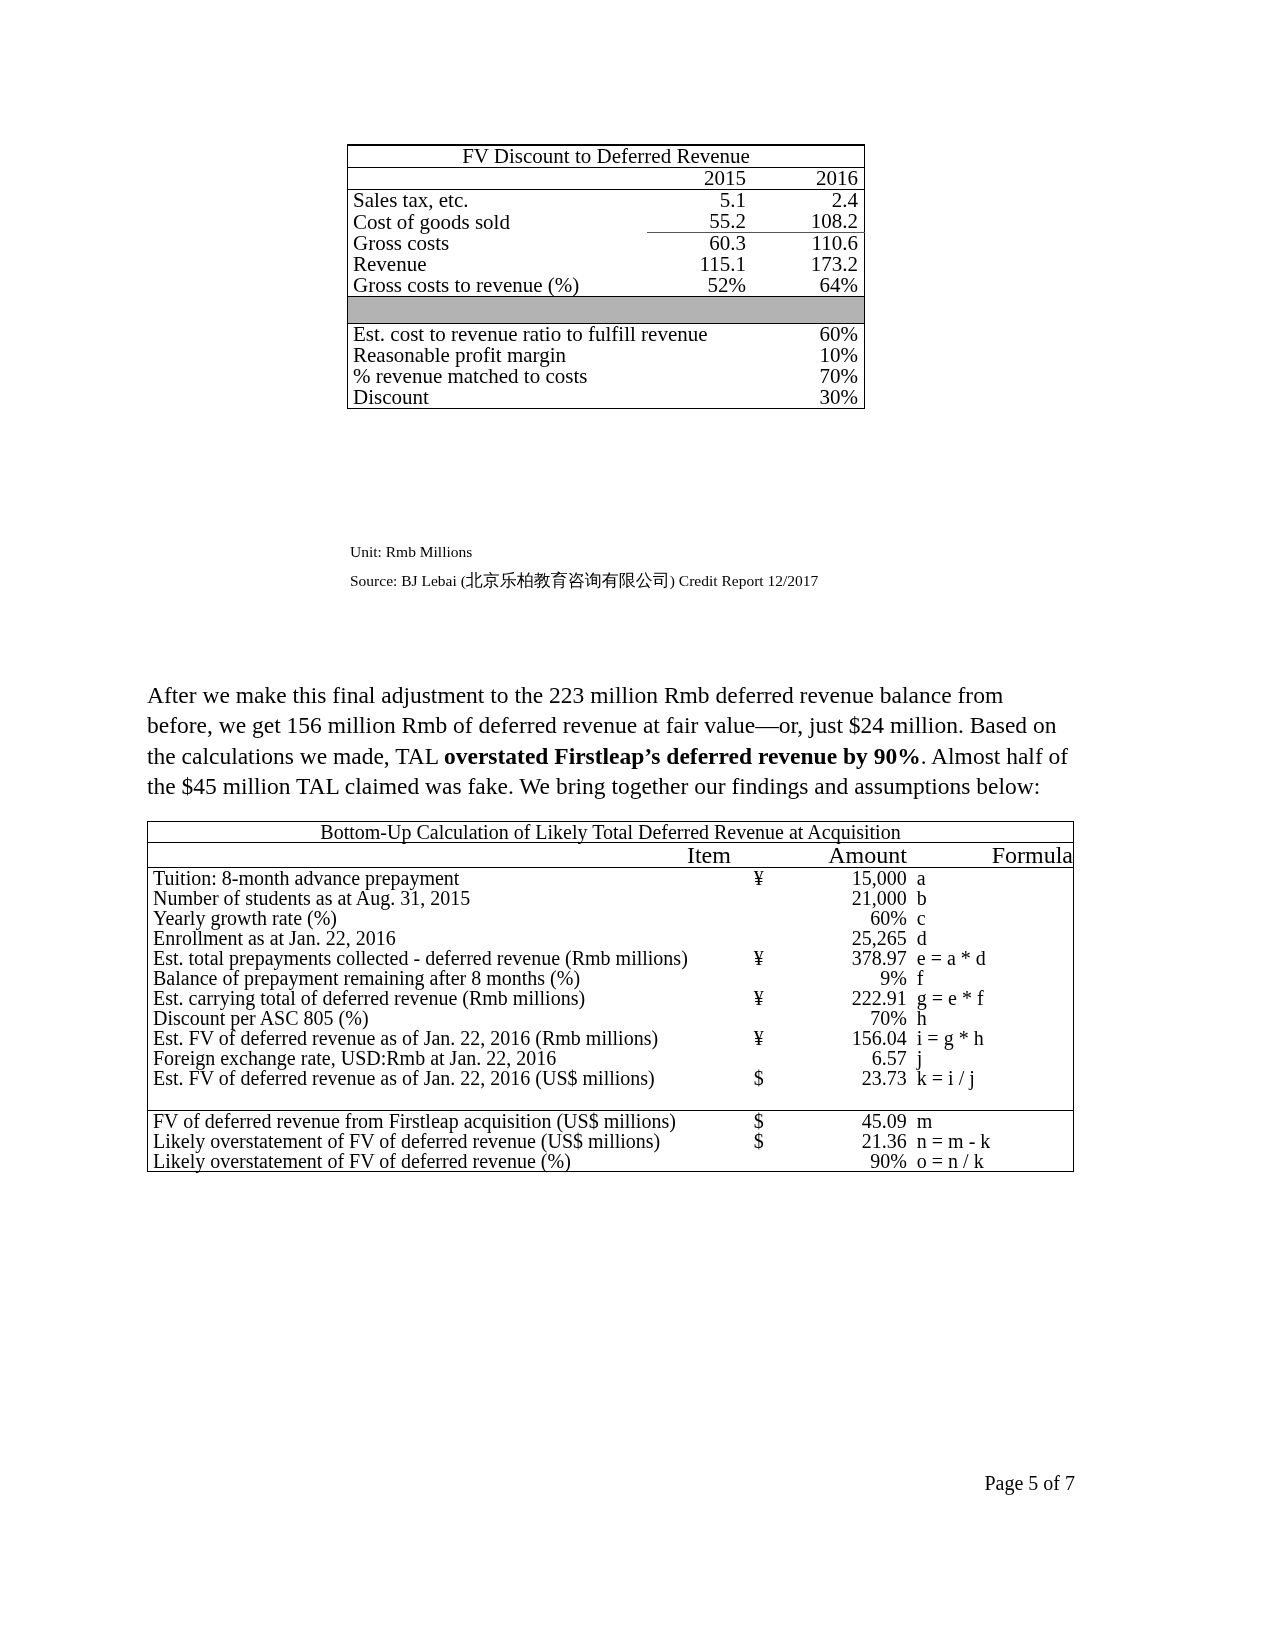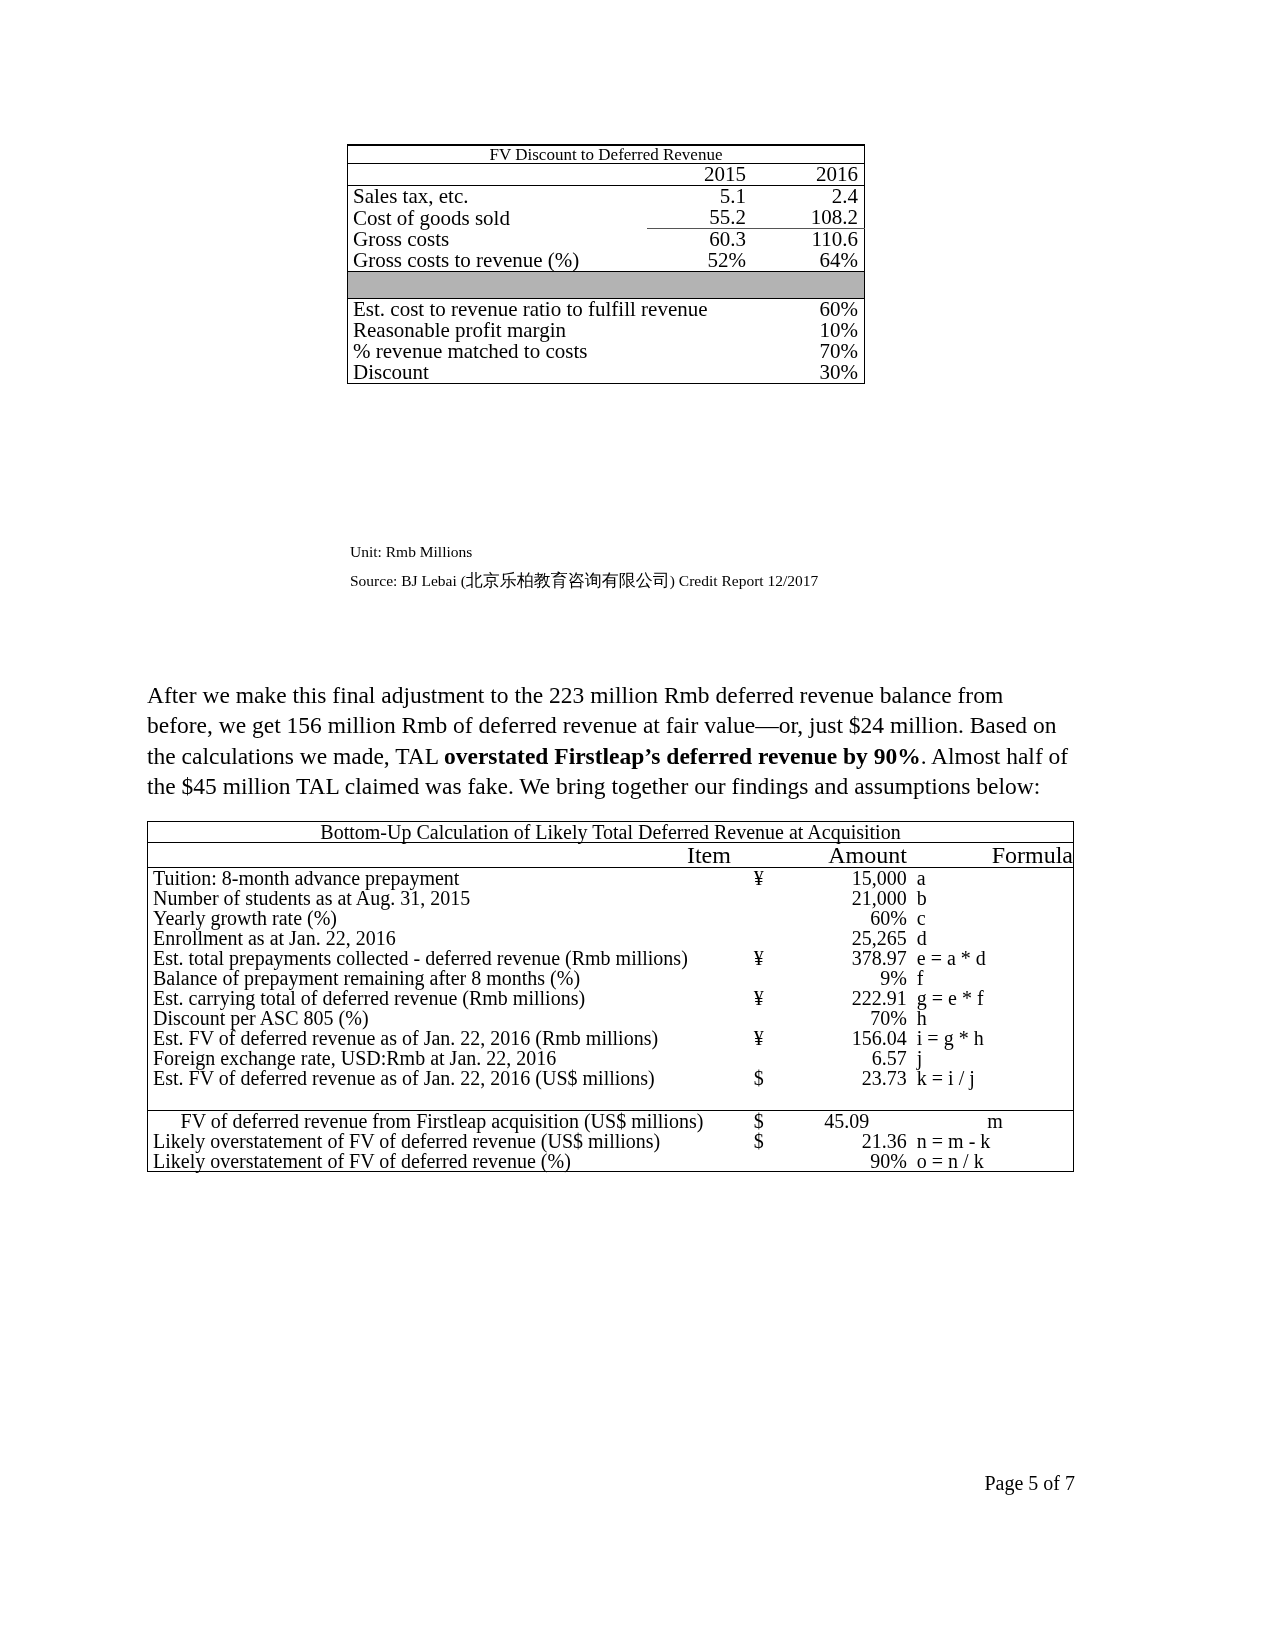--- a/index.html
+++ b/index.html
@@ -38,21 +38,21 @@
     vertical-align: bottom;
     line-height: 1.0;
   }
 
   #table1-wrap table.fin {
     border: 1.5px solid #000;
     border-top: 2px solid #000;
   }
   .t1-title td {
     text-align: center;
-    font-size: 17px;
+    font-size: 21px;
     padding: 5px 0 6px 0;
     border-bottom: 1.3px solid #000;
   }
   .t1-years td {
     font-size: 21px;
     padding: 4px 0 5px 0;
     border-bottom: 1.3px solid #000;
     text-align: right;
   }
   .t1-row td {
@@ -131,21 +131,21 @@
     line-height: 1.05;
   }
   .c-item { text-align: left;  padding-left: 5px !important; }
   .c-cur  { text-align: center; }
   .c-amt  { text-align: right; }
   .c-for  { text-align: left; padding-left: 10px !important; }
   .c-for-h{ text-align: center; }
   .c-amt-h{ text-align: center; }
 
   .t2-gap td { height: 22px; }
-  .t2-sep td { border-top: 1.5px solid #000; text-align: center; }
+  .t2-sep td { border-top: 1.5px solid #000; }
 
   
   #footer {
     position: absolute;
     left: 0;
     top: 1472px;
     width: 1075px;
     text-align: right;
     font-size: 20px;
   }
@@ -179,20 +179,25 @@
         </tr>
         <tr class="t1-row">
           <td class="t1-label">Cost of goods sold</td>
           <td class="t1-num">55.2</td>
           <td class="t1-num2">108.2</td>
         </tr>
         <tr class="t1-row rule-top">
           <td class="t1-label">Gross costs</td>
           <td class="t1-num">60.3</td>
           <td class="t1-num2">110.6</td>
+        </tr>
+        <tr class="t1-row">
+          <td class="t1-label">Revenue</td>
+          <td class="t1-num">115.1</td>
+          <td class="t1-num2">173.2</td>
         </tr>
         <tr class="t1-row">
           <td class="t1-label">Gross costs to revenue (%)</td>
           <td class="t1-num">52%</td>
           <td class="t1-num2">64%</td>
         </tr>
 
         <tr class="t1-gray">
           <td colspan="3"></td>
         </tr>

